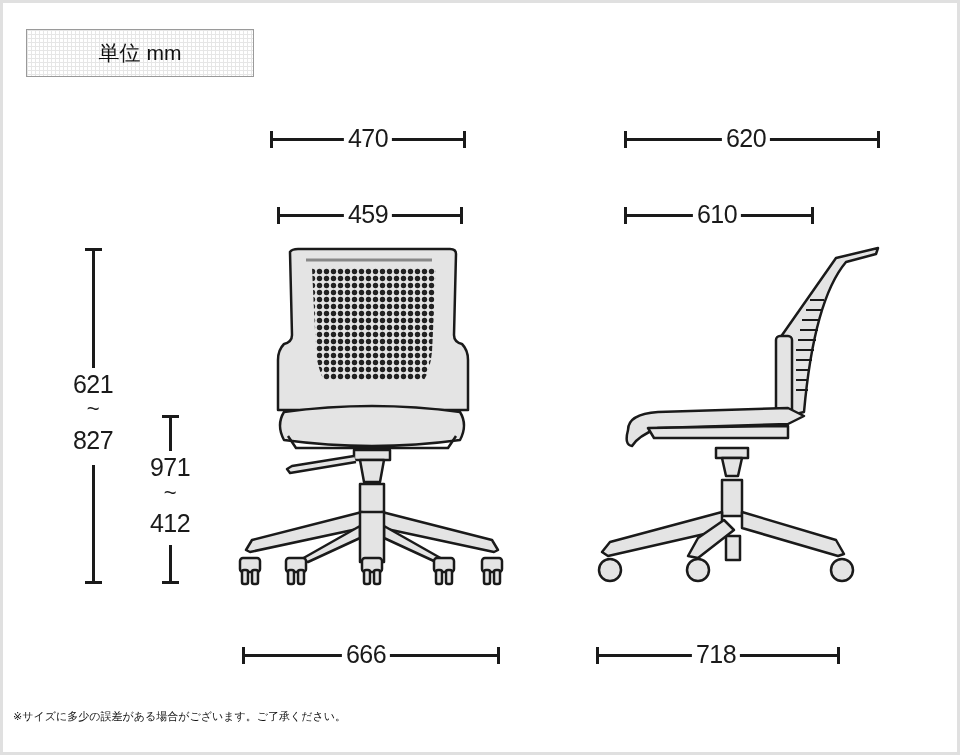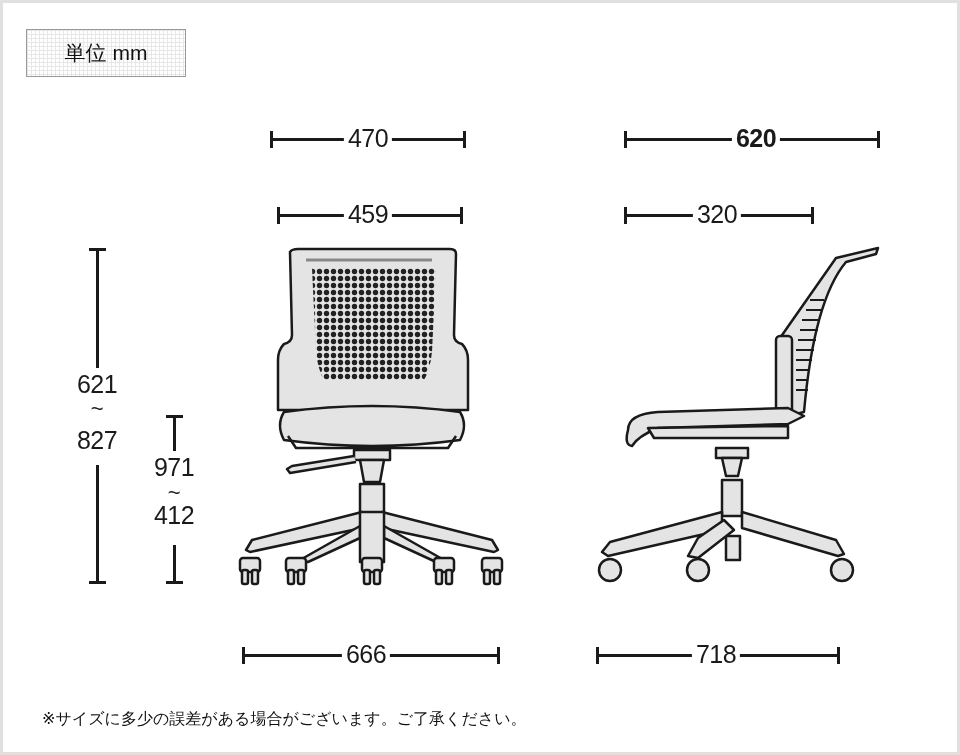--- a/index.html
+++ b/index.html
@@ -6,46 +6,46 @@
   body {
     width: 960px; height: 755px; background: #e0e0e0;
     font-family: "Liberation Sans", "DejaVu Sans", sans-serif;
     position: relative; overflow: hidden;
   }
   .frame {
     position: absolute; left: 3px; top: 3px; width: 954px; height: 749px;
     background: #ffffff;
   }
   .unit-box {
-    position: absolute; left: 26px; top: 29px; width: 160px; height: 48px;
+    position: absolute; left: 26px; top: 29px; width: 228px; height: 48px;
     border: 1px solid #9a9a9a; box-sizing: border-box;
     background-color: #ffffff;
     background-image:
       linear-gradient(#e6e6e6 1px, transparent 1px),
       linear-gradient(90deg, #e6e6e6 1px, transparent 1px);
     background-size: 4px 4px;
     display: flex; align-items: center; justify-content: center;
     font-size: 21px; color: #111; text-align: center;
   }
   .unit-box span { background: transparent; }
   .dim {
     position: absolute; font-family: "Liberation Sans", "DejaVu Sans", sans-serif;
-    font-size: 25px; color: #1a1a1a; line-height: 1; letter-spacing: -0.5px; padding-left: 8px;
+    font-size: 25px; color: #1a1a1a; line-height: 1; letter-spacing: -0.5px;
   }
   .dim-h { height: 30px; }
   .dim-h .line { position: absolute; top: 14px; height: 3px; background: #1a1a1a; }
   .dim-h .cap { position: absolute; top: 7px; width: 3px; height: 17px; background: #1a1a1a; }
   .dim-h .label { position: absolute; top: 2px; background: #fff; padding: 0 4px; transform: translateX(-50%); white-space: nowrap; }
   .dim-v { width: 60px; }
   .dim-v .vline { position: absolute; left: 50%; width: 3px; margin-left: -1.5px; background: #1a1a1a; }
   .dim-v .vcap { position: absolute; left: 50%; width: 17px; margin-left: -8.5px; height: 3px; background: #1a1a1a; }
   .dim-v .vlabel { position: absolute; left: 0; width: 100%; text-align: center; }
   .tilde { font-size: 22px; }
   .note {
-    position: absolute; left: 42px; top: 709px; font-size: 16px; color: #111;
+    position: absolute; left: 13px; top: 709px; font-size: 11px; color: #111;
     font-family: "DejaVu Sans", "Liberation Sans", sans-serif;
   }
   svg { position: absolute; }
 </style>
 </head>
 <body>
 
 <div class="frame"></div>
 
 <div class="unit-box">
@@ -63,28 +63,28 @@
   <div class="cap" style="left:0;"></div>
   <div class="line" style="left:0; width:186px;"></div>
   <div class="cap" style="left:183px;"></div>
   <div class="label" style="left:91px;">459</div>
 </div>
 
 <div class="dim dim-h" style="left:624px; top:124px; width:256px;">
   <div class="cap" style="left:0;"></div>
   <div class="line" style="left:0; width:256px;"></div>
   <div class="cap" style="left:253px;"></div>
-  <div class="label" style="left:132px;font-weight:bold;">620</div>
+  <div class="label" style="left:122px;">620</div>
 </div>
 
 <div class="dim dim-h" style="left:624px; top:200px; width:190px;">
   <div class="cap" style="left:0;"></div>
   <div class="line" style="left:0; width:190px;"></div>
   <div class="cap" style="left:187px;"></div>
-  <div class="label" style="left:93px;">320</div>
+  <div class="label" style="left:93px;">610</div>
 </div>
 
 <div class="dim dim-h" style="left:242px; top:640px; width:204px;">
   <div class="cap" style="left:0;"></div>
   <div class="line" style="left:0; width:258px;"></div>
   <div class="cap" style="left:255px;"></div>
   <div class="label" style="left:124px;">666</div>
 </div>
 
 <div class="dim dim-h" style="left:596px; top:640px; width:244px;">
@@ -102,21 +102,21 @@
   <div class="vlabel" style="top:180px;text-align:center;">827</div>
   <div class="vline" style="top:217px; height:119px;"></div>
   <div class="vcap" style="top:333px;"></div>
 </div>
 
 <div class="dim dim-v" style="left:140px; top:415px; height:169px;">
   <div class="vcap" style="top:0;"></div>
   <div class="vline" style="top:0; height:36px;"></div>
   <div class="vlabel" style="top:40px;">971</div>
   <div class="vlabel tilde" style="top:67px;">~</div>
-  <div class="vlabel" style="top:88px;">412</div>
+  <div class="vlabel" style="top:96px;">412</div>
   <div class="vline" style="top:130px; height:39px;"></div>
   <div class="vcap" style="top:166px;"></div>
 </div>
 
 <svg width="280" height="350" viewBox="0 0 280 350" style="left:232px; top:240px;">
   <defs>
     <pattern id="mesh" x="0" y="0" width="7" height="7" patternUnits="userSpaceOnUse">
       <circle cx="3.5" cy="3.5" r="2.7" fill="#222"></circle>
     </pattern>
   </defs>

